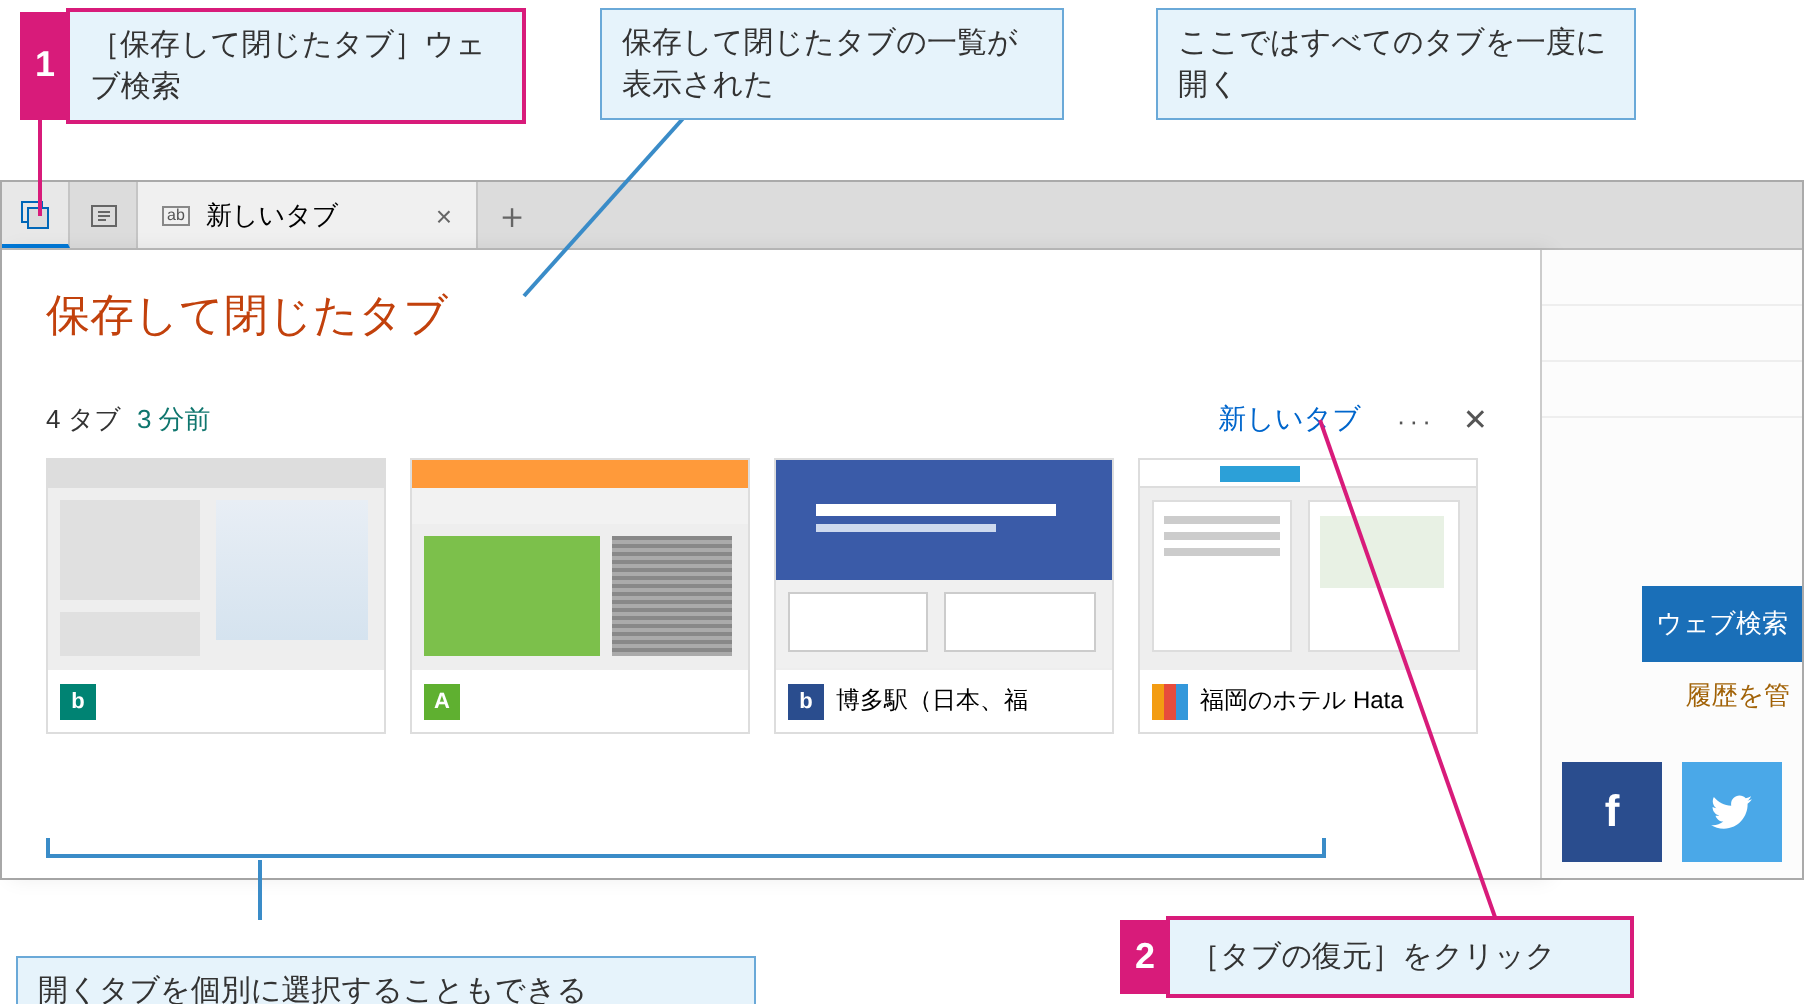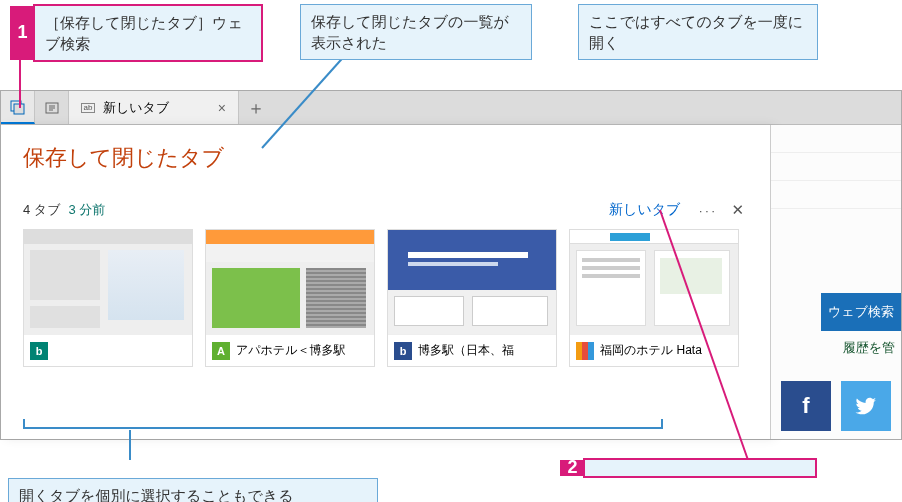--- a/index.html
+++ b/index.html
@@ -217,21 +217,21 @@
     width: 80px; height: 38px;
     background: #1a6fb8;
     color: #fff;
     font-size: 13px;
     display:flex;align-items:center;justify-content:center;
   }
   .rp-hist {
     position: absolute;
     top: 214px; right: 6px;
     font-size: 13px;
-    color: #14532d;
+    color: #a16207;
   }
   .rp-social {
     position: absolute;
     bottom: 8px; right: 10px;
     display: flex;
     gap: 10px;
   }
   .rp-fb { width:50px; height:50px; background:#2a4d8e; display:flex;align-items:center;justify-content:center;color:#fff;font-size:22px;font-weight:bold; }
   .rp-tw { width:50px; height:50px; background:#4aa8e8; display:flex;align-items:center;justify-content:center;color:#fff;font-size:22px; }
 
@@ -305,21 +305,20 @@
 
       <div class="thumb">
         <div class="thumb-preview">
           <div class="pv-bar" style="background:#ff9a3a;"></div>
           <div class="pv-block" style="left:0;top:14px;right:0;height:18px;background:#f2f2f2;"></div>
           <div class="pv-block pv-green" style="left:6px;top:38px;width:88px;height:60px;"></div>
           <div class="pv-block" style="left:100px;top:38px;width:60px;height:60px;background:repeating-linear-gradient(#888,#888 2px,#aaa 2px,#aaa 4px);"></div>
         </div>
         <div class="thumb-caption">
           <span class="fav apa">A</span>
-          <span>アパホテル＜博多駅</span>
         </div>
       </div>
 
       <div class="thumb">
         <div class="thumb-preview">
           <div class="pv-block pv-blue" style="left:0;top:0;right:0;height:60px;"></div>
           <div class="pv-block" style="left:20px;top:22px;width:120px;height:6px;background:#fff;"></div>
           <div class="pv-block" style="left:20px;top:32px;width:90px;height:4px;background:#cdd9ee;"></div>
           <div class="pv-block" style="left:0;top:60px;right:0;height:44px;background:#f0f0f0;"></div>
           <div class="pv-block" style="left:6px;top:66px;width:70px;height:30px;background:#fff;border:1px solid #ccc;"></div>
@@ -381,13 +380,14 @@
 
   <line x1="748" y1="460" x2="660" y2="210" stroke="#d81b7a" stroke-width="2"></line>
 </svg>
 
 <div class="callout" style="left:8px; top:478px; width:370px;">
   <span>開くタブを個別に選択することもできる</span>
 </div>
 
 <div class="callout step2" style="left:583px; top:458px; width:234px; padding:8px 10px;">
   <div class="num-badge">2</div>
+  <span>［タブの復元］をクリック</span>
 </div>
 
 </body></html>

